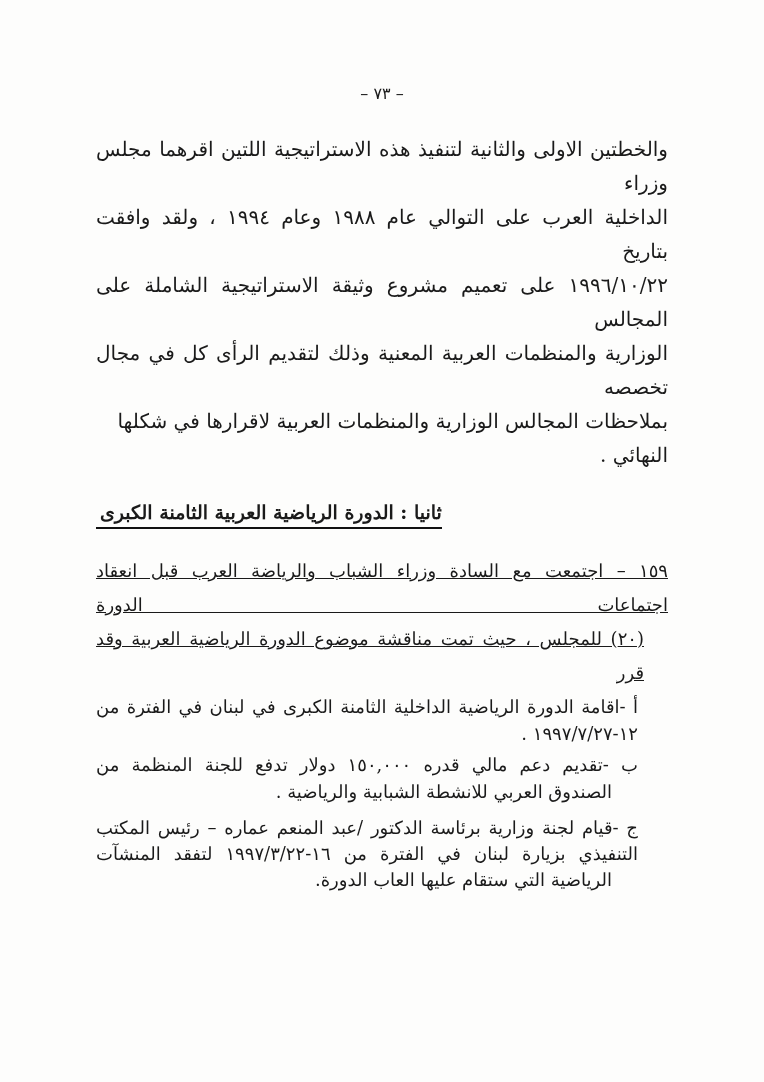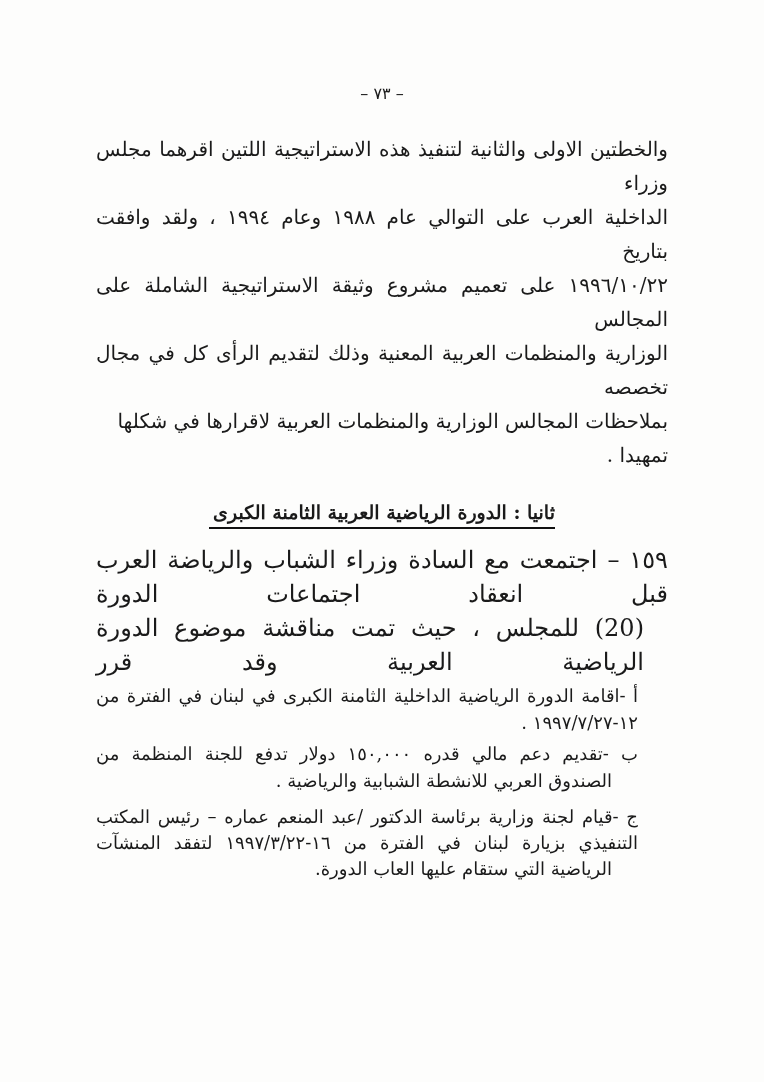--- a/index.html
+++ b/index.html
@@ -42,34 +42,35 @@
   .j {
     text-align: justify;
     text-align-last: justify;
   }
   .r {
     text-align: right;
     text-align-last: right;
   }
   .heading-wrap {
     margin-top: 28px;
-    text-align: center;
+    text-align: left;
   }
   .heading {
     display: inline-block;
     font-size: 19px;
     font-weight: 700;
     line-height: 24px;
     padding-bottom: 3px;
     padding-left: 4px;
     border-bottom: 2px solid #111;
   }
   .item159 {
-    margin-top: 14px;
-    font-size: 24px;
+    margin-top: 25px;
+    font-size: 18px;
+    text-decoration: underline;
   }
   .item159 .line { line-height: 34px; }
   .item159 .cont { margin-right: 24px; }
   .sub {
     margin-right: 30px;
     font-size: 18px;
   }
   .sub .line { line-height: 27px; }
   .sub .cont { margin-right: 26px; }
   .sub-a { margin-top: 3px; }
@@ -83,30 +84,30 @@
 <div class="page">
   <div class="content">
 
     <div class="pageno">– ٧٣ –</div>
 
     <div class="para intro">
       <div class="line j">والخطتين الاولى والثانية لتنفيذ هذه الاستراتيجية اللتين اقرهما مجلس وزراء</div>
       <div class="line j">الداخلية العرب على التوالي عام ١٩٨٨ وعام ١٩٩٤ ، ولقد وافقت بتاريخ</div>
       <div class="line j">١٩٩٦/١٠/٢٢ على تعميم مشروع وثيقة الاستراتيجية الشاملة على المجالس</div>
       <div class="line j">الوزارية والمنظمات العربية المعنية وذلك لتقديم الرأى كل في مجال تخصصه</div>
-      <div class="line r">بملاحظات المجالس الوزارية والمنظمات العربية لاقرارها في شكلها تمهيدا .</div>
+      <div class="line r">بملاحظات المجالس الوزارية والمنظمات العربية لاقرارها في شكلها النهائي .</div>
     </div>
 
     <div class="heading-wrap">
       <span class="heading">ثانيا : الدورة الرياضية العربية الثامنة الكبرى</span>
     </div>
 
     <div class="item159">
       <div class="line j">١٥٩ – اجتمعت مع السادة وزراء الشباب والرياضة العرب قبل انعقاد اجتماعات الدورة</div>
-      <div class="line j cont">(20) للمجلس ، حيث تمت مناقشة موضوع الدورة الرياضية العربية وقد قرر</div>
+      <div class="line j cont">(٢٠) للمجلس ، حيث تمت مناقشة موضوع الدورة الرياضية العربية وقد قرر</div>
     </div>
 
     <div class="sub sub-a">
       <div class="line j">أ -اقامة الدورة الرياضية الداخلية الثامنة الكبرى في لبنان في الفترة من</div>
       <div class="line r">١٢-١٩٩٧/٧/٢٧ .</div>
     </div>
 
     <div class="sub sub-b">
       <div class="line j">ب -تقديم دعم مالي قدره ١٥٠,٠٠٠ دولار تدفع للجنة المنظمة من</div>
       <div class="line r cont">الصندوق العربي للانشطة الشبابية والرياضية .</div>

